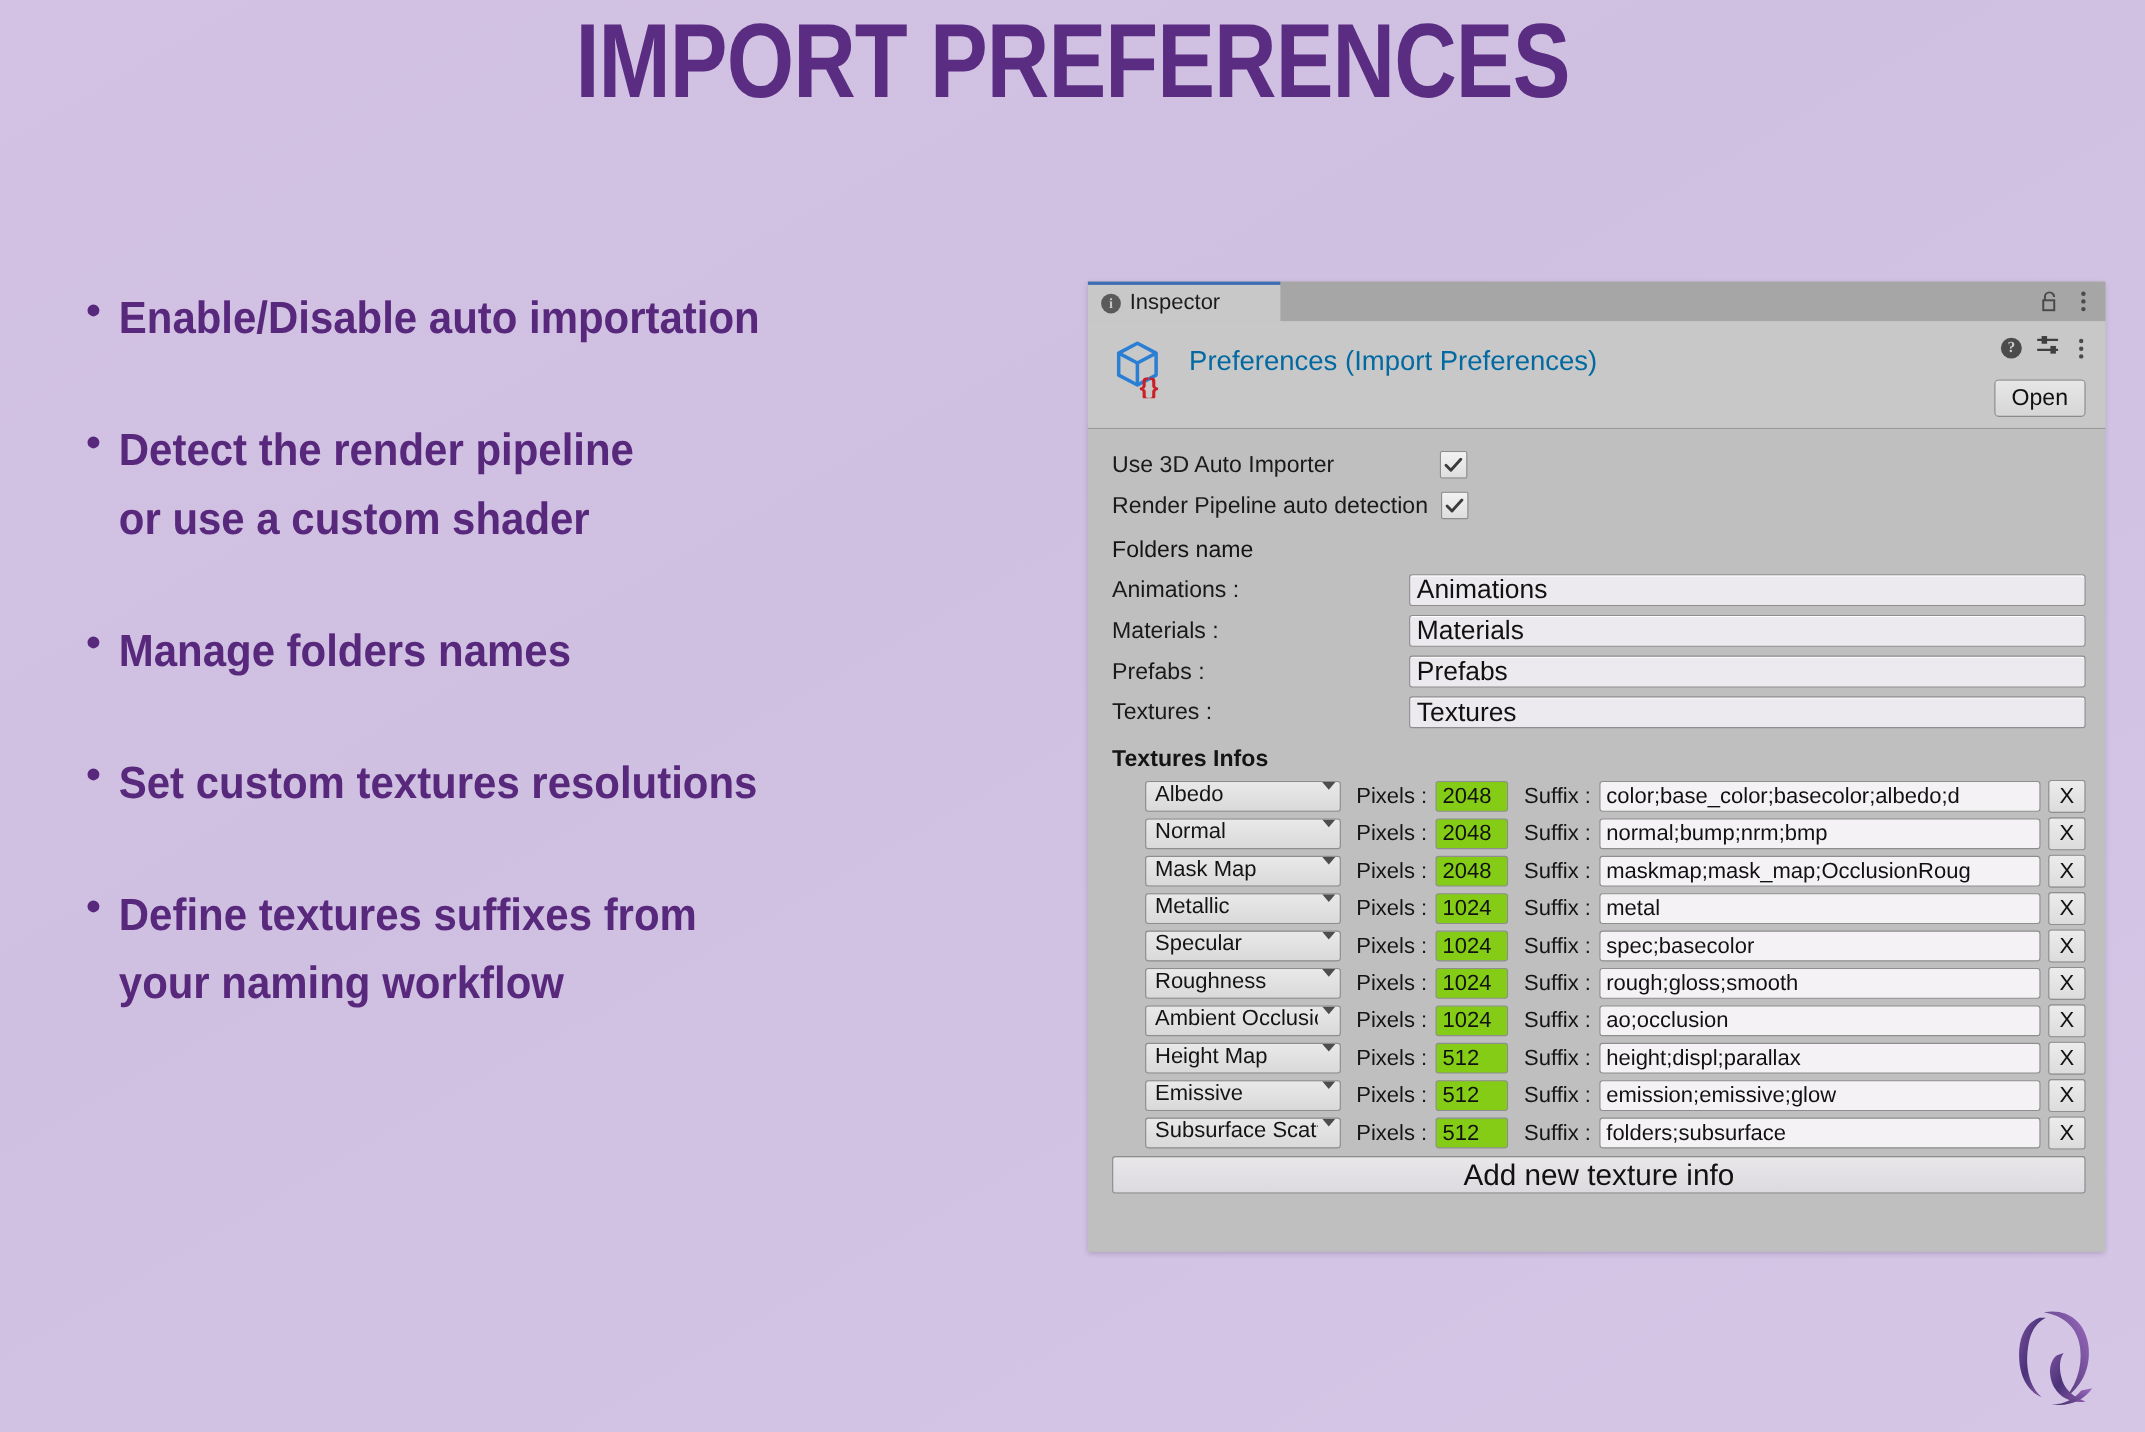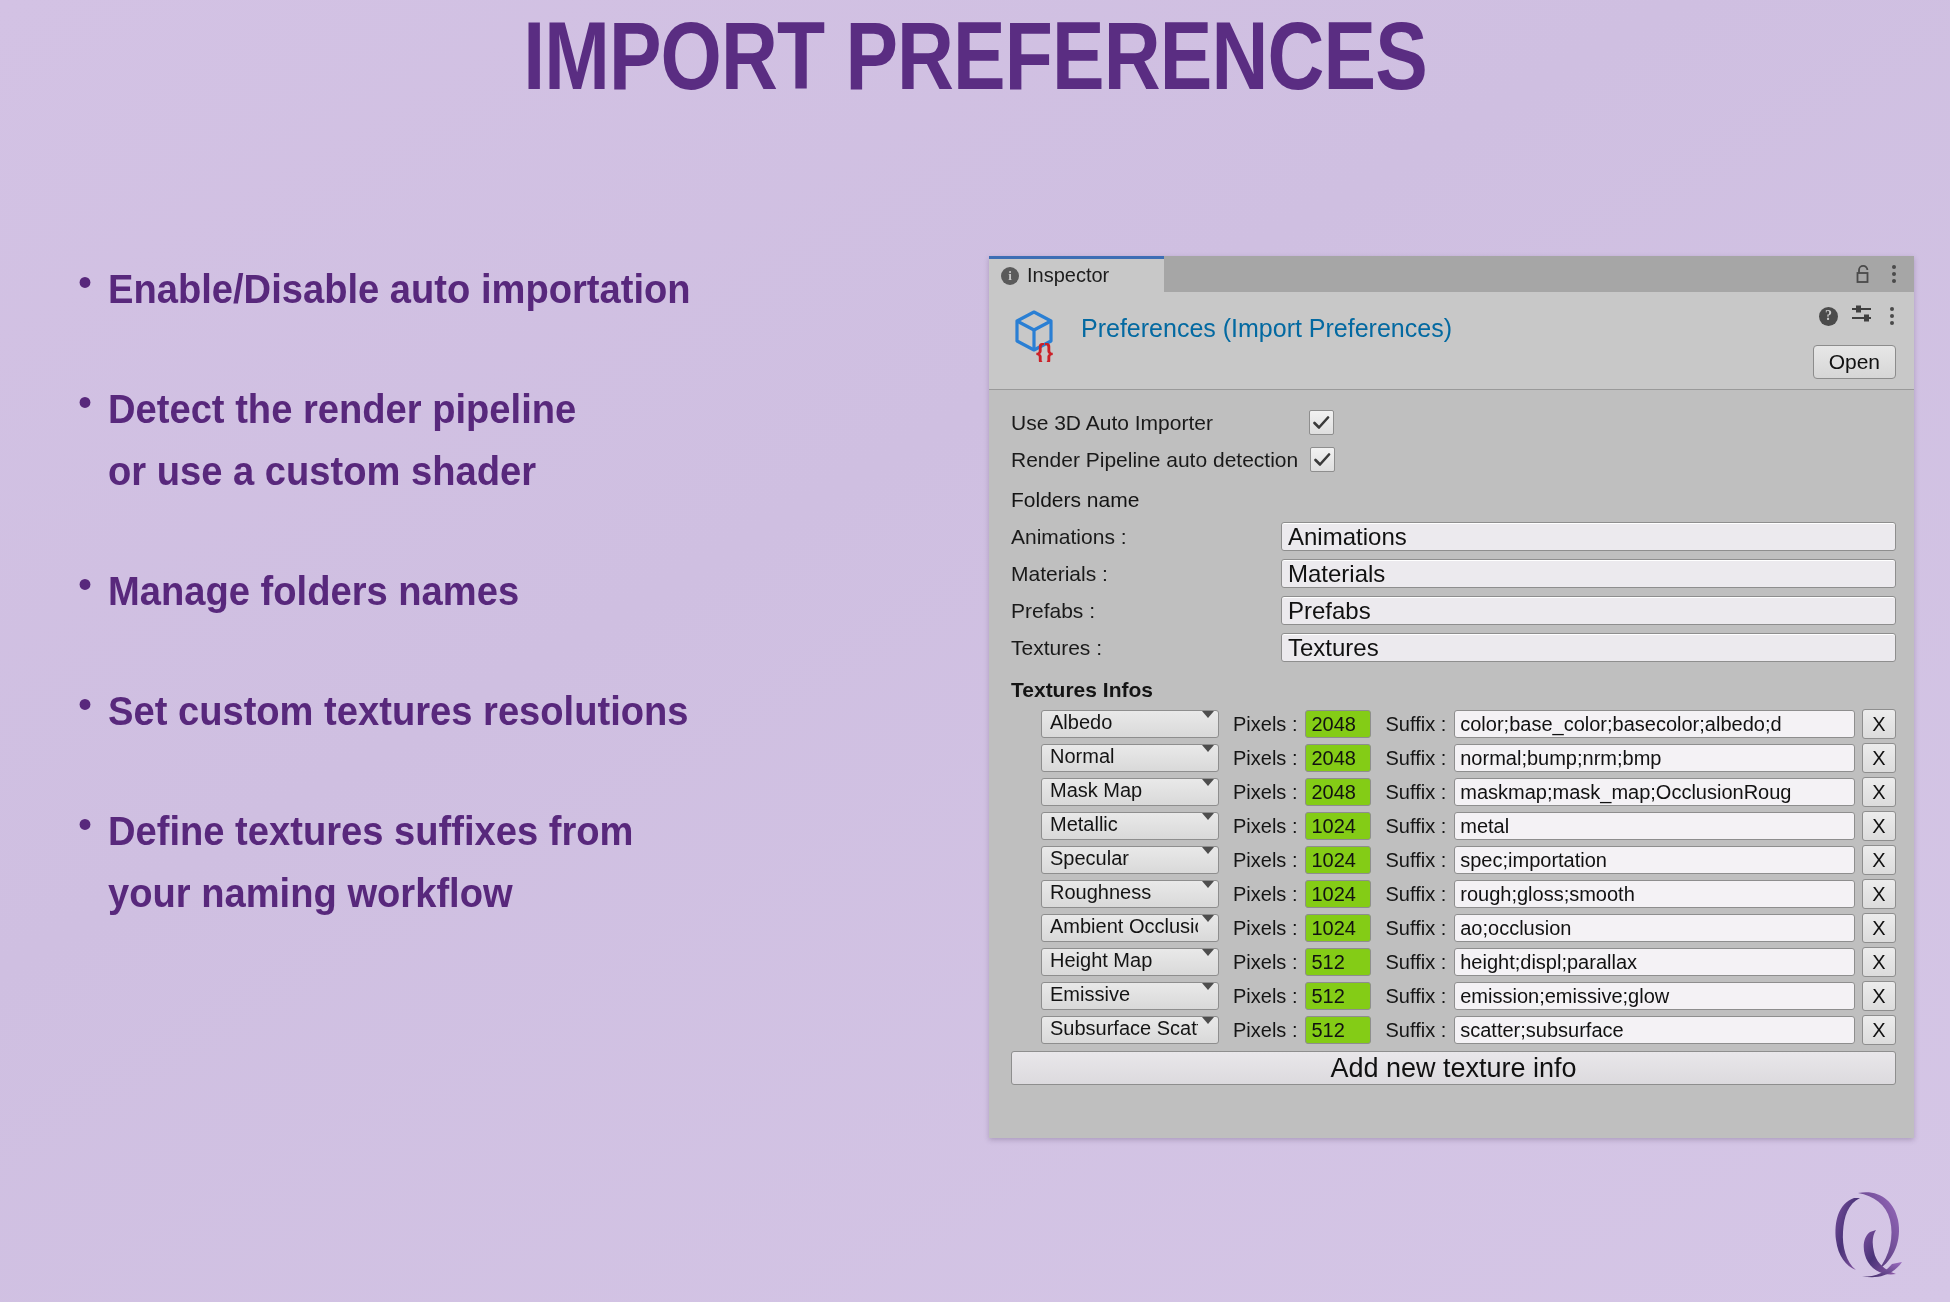--- a/index.html
+++ b/index.html
@@ -524,21 +524,21 @@
           <span class="xbtn">X</span>
         </div>
         <div class="tex-row">
           <span class="dropdown">
             <span class="dd-label">Specular</span>
             <span class="caret"></span>
           </span>
           <span class="mini-lbl">Pixels :</span>
           <span class="numfield">1024</span>
           <span class="mini-lbl">Suffix :</span>
-          <span class="sufffield">spec;importation</span>
+          <span class="sufffield">spec;basecolor</span>
           <span class="xbtn">X</span>
         </div>
         <div class="tex-row">
           <span class="dropdown">
             <span class="dd-label">Roughness</span>
             <span class="caret"></span>
           </span>
           <span class="mini-lbl">Pixels :</span>
           <span class="numfield">1024</span>
           <span class="mini-lbl">Suffix :</span>
@@ -579,21 +579,21 @@
           <span class="xbtn">X</span>
         </div>
         <div class="tex-row">
           <span class="dropdown">
             <span class="dd-label">Subsurface Scattering</span>
             <span class="caret"></span>
           </span>
           <span class="mini-lbl">Pixels :</span>
           <span class="numfield">512</span>
           <span class="mini-lbl">Suffix :</span>
-          <span class="sufffield">scatter;subsurface</span>
+          <span class="sufffield">folders;subsurface</span>
           <span class="xbtn">X</span>
         </div>
       </div>
 
     <div class="addbtn">Add new texture info</div>
   </div>
 </div>
 
 <div class="logo">
   <svg width="120" height="120" viewBox="0 0 120 120">

